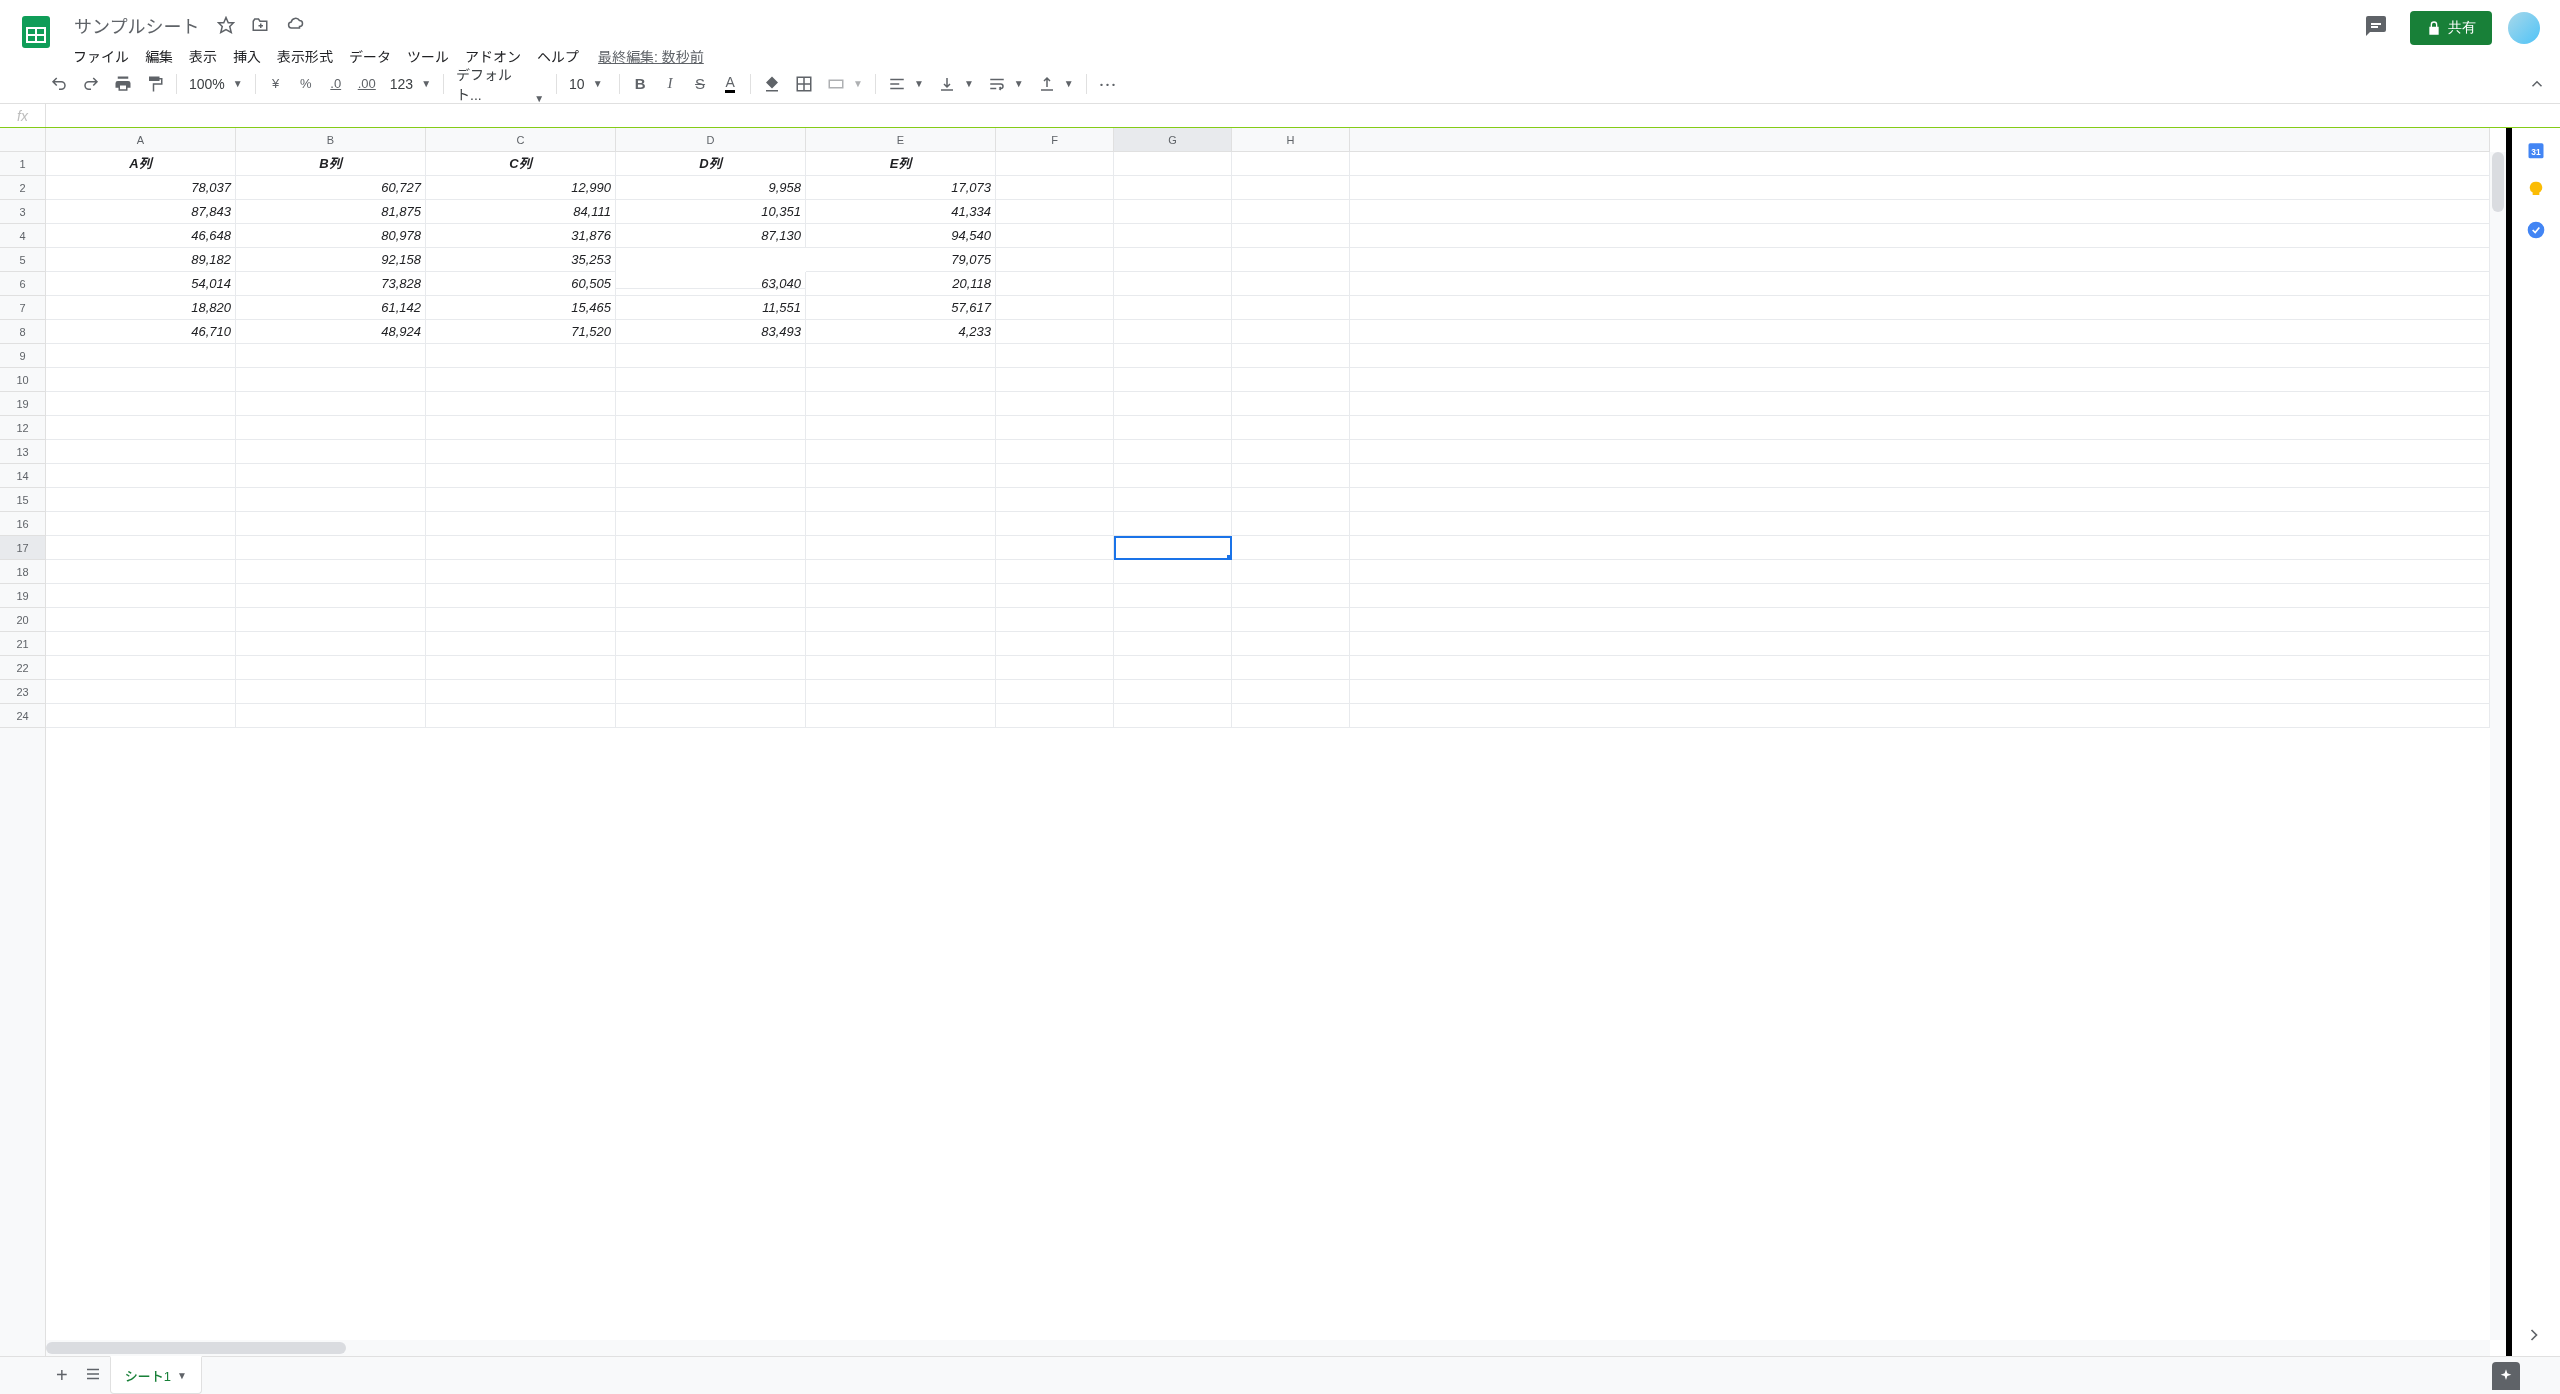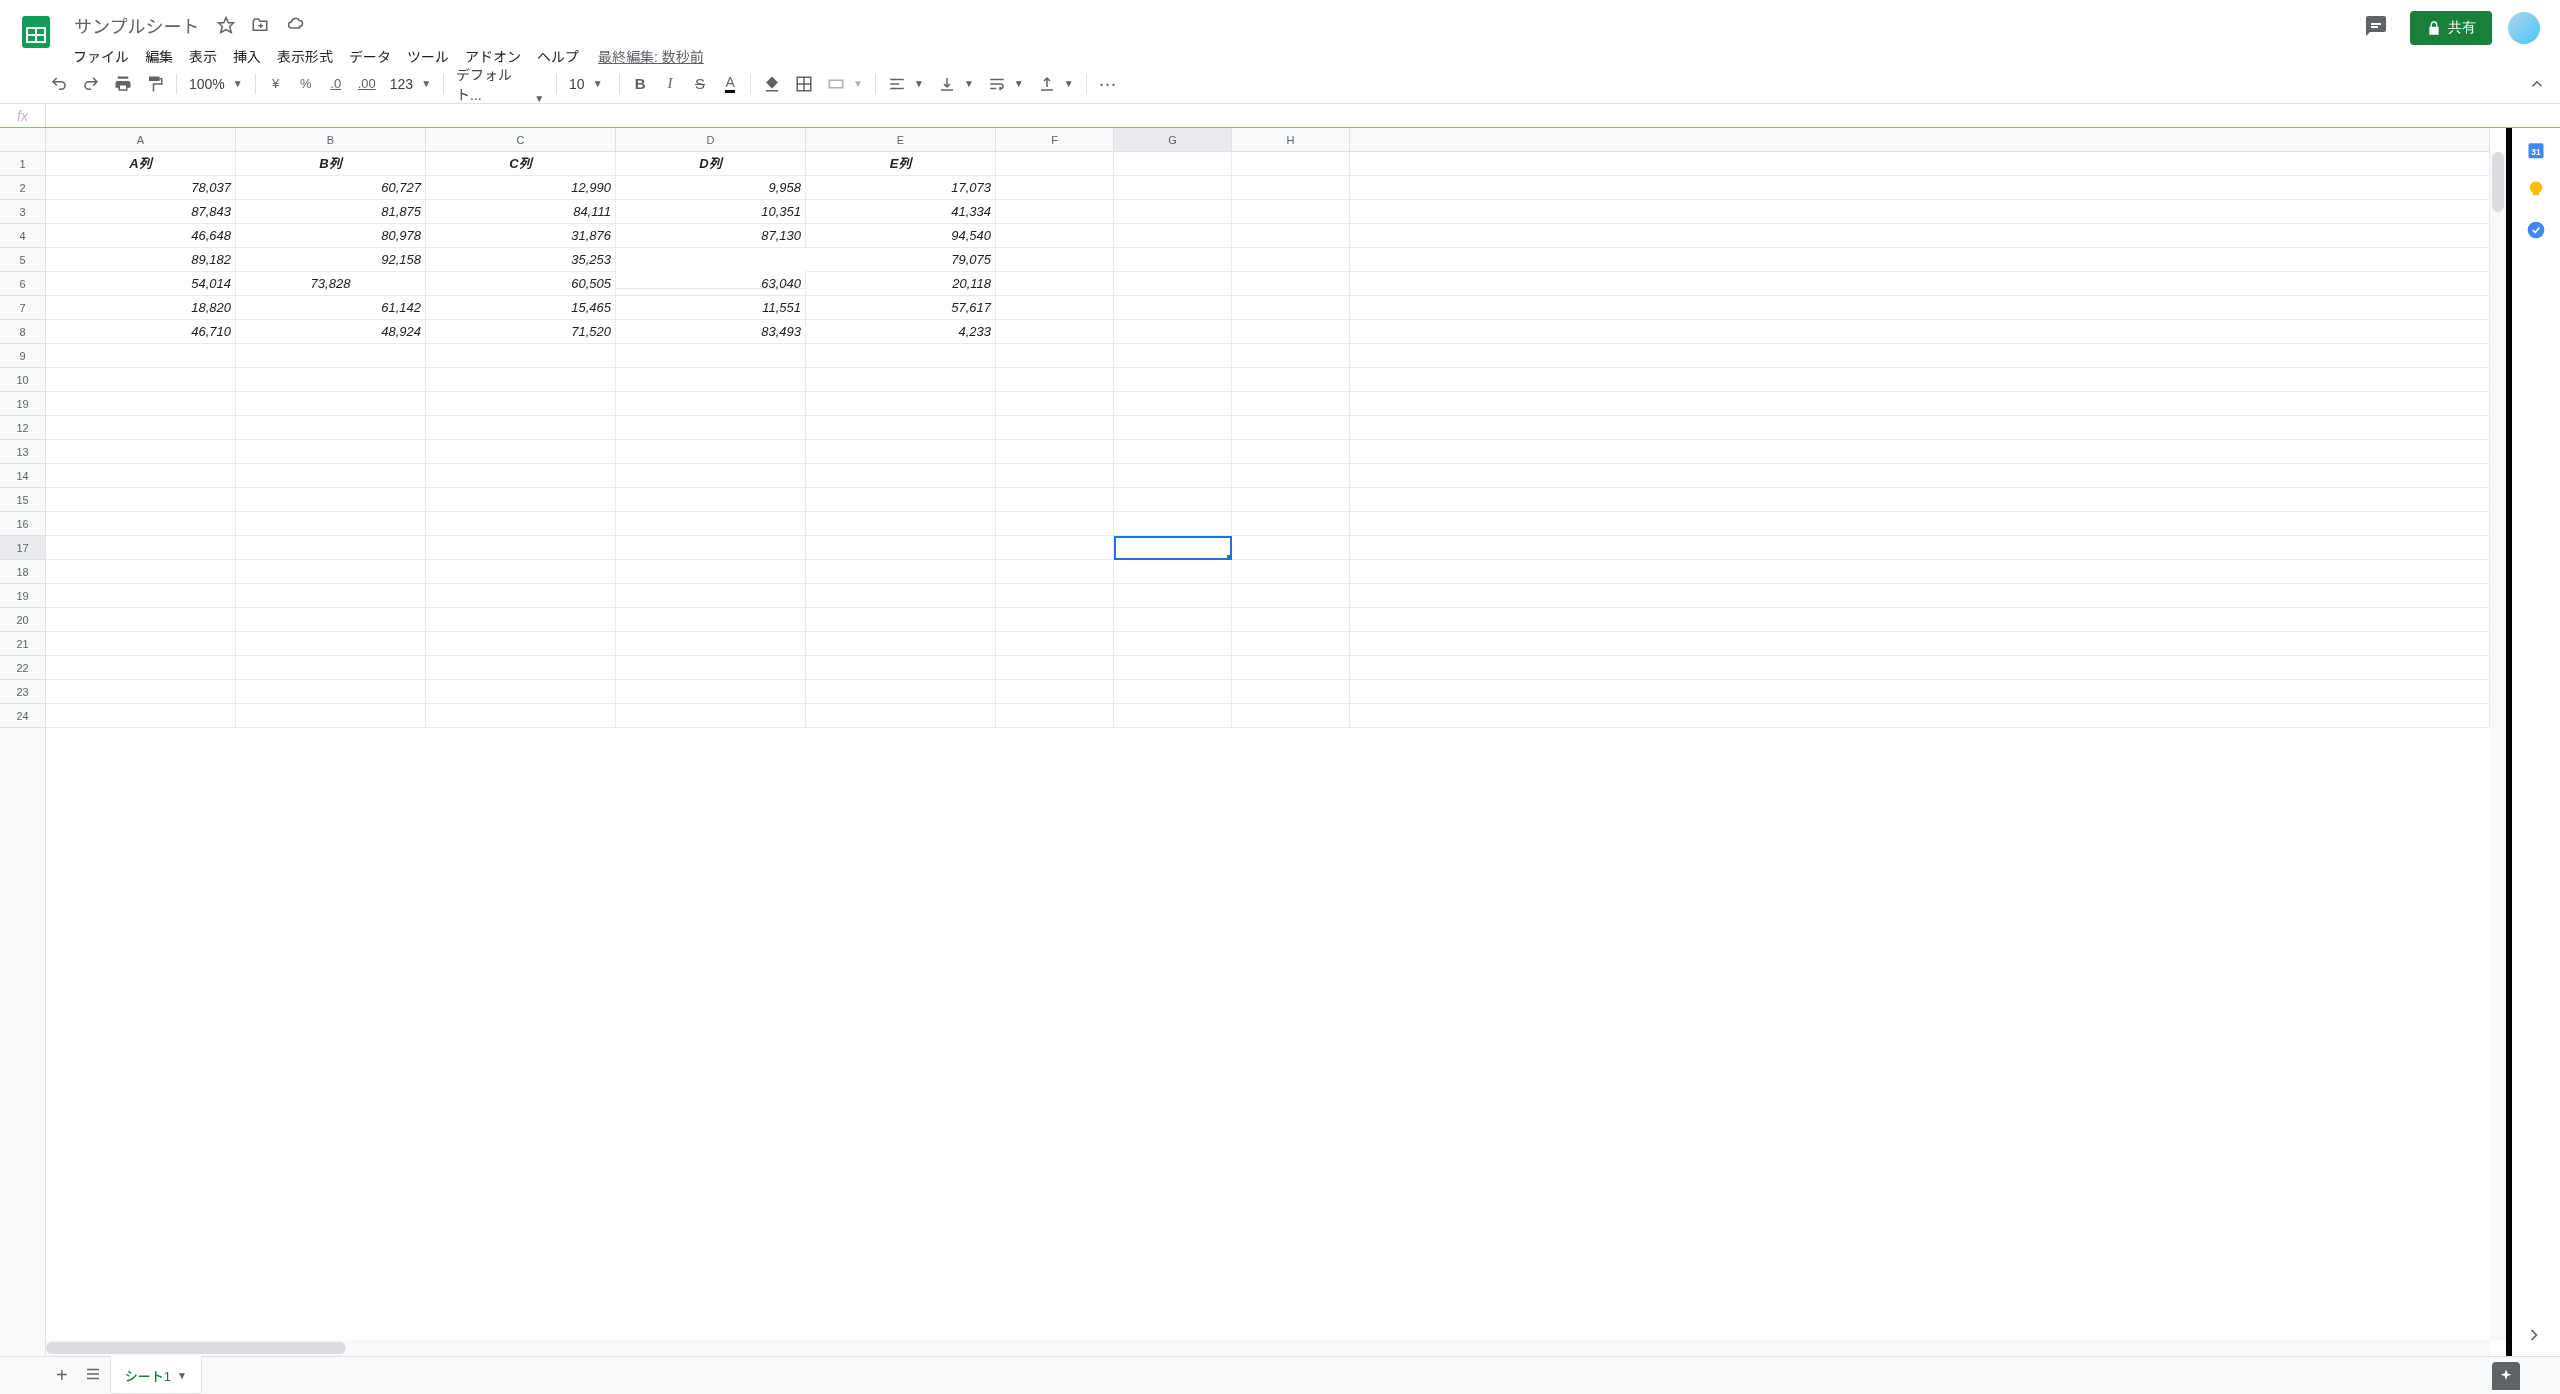--- a/index.html
+++ b/index.html
@@ -329,21 +329,21 @@
           <div class="cell num" style="width: 190px;">35,253</div>
           <div class="cell num" style="width: 190px; margin-top: 40px;">2,927</div>
           <div class="cell num" style="width: 190px;">79,075</div>
           <div class="cell" style="width: 118px;"></div>
           <div class="cell" style="width: 118px;"></div>
           <div class="cell" style="width: 118px;"></div>
           <div class="cell" style="flex: 1 1 0%;"></div>
         </div>
         <div class="cell-row">
           <div class="cell num" style="width: 190px;">54,014</div>
-          <div class="cell num" style="width: 190px; text-align: center;">73,828</div>
+          <div class="cell num" style="width: 190px;">73,828</div>
           <div class="cell num" style="width: 190px;">60,505</div>
           <div class="cell num" style="width: 190px;">63,040</div>
           <div class="cell num" style="width: 190px;">20,118</div>
           <div class="cell" style="width: 118px;"></div>
           <div class="cell" style="width: 118px;"></div>
           <div class="cell" style="width: 118px;"></div>
           <div class="cell" style="flex: 1 1 0%;"></div>
         </div>
         <div class="cell-row">
           <div class="cell num" style="width: 190px;">18,820</div>

